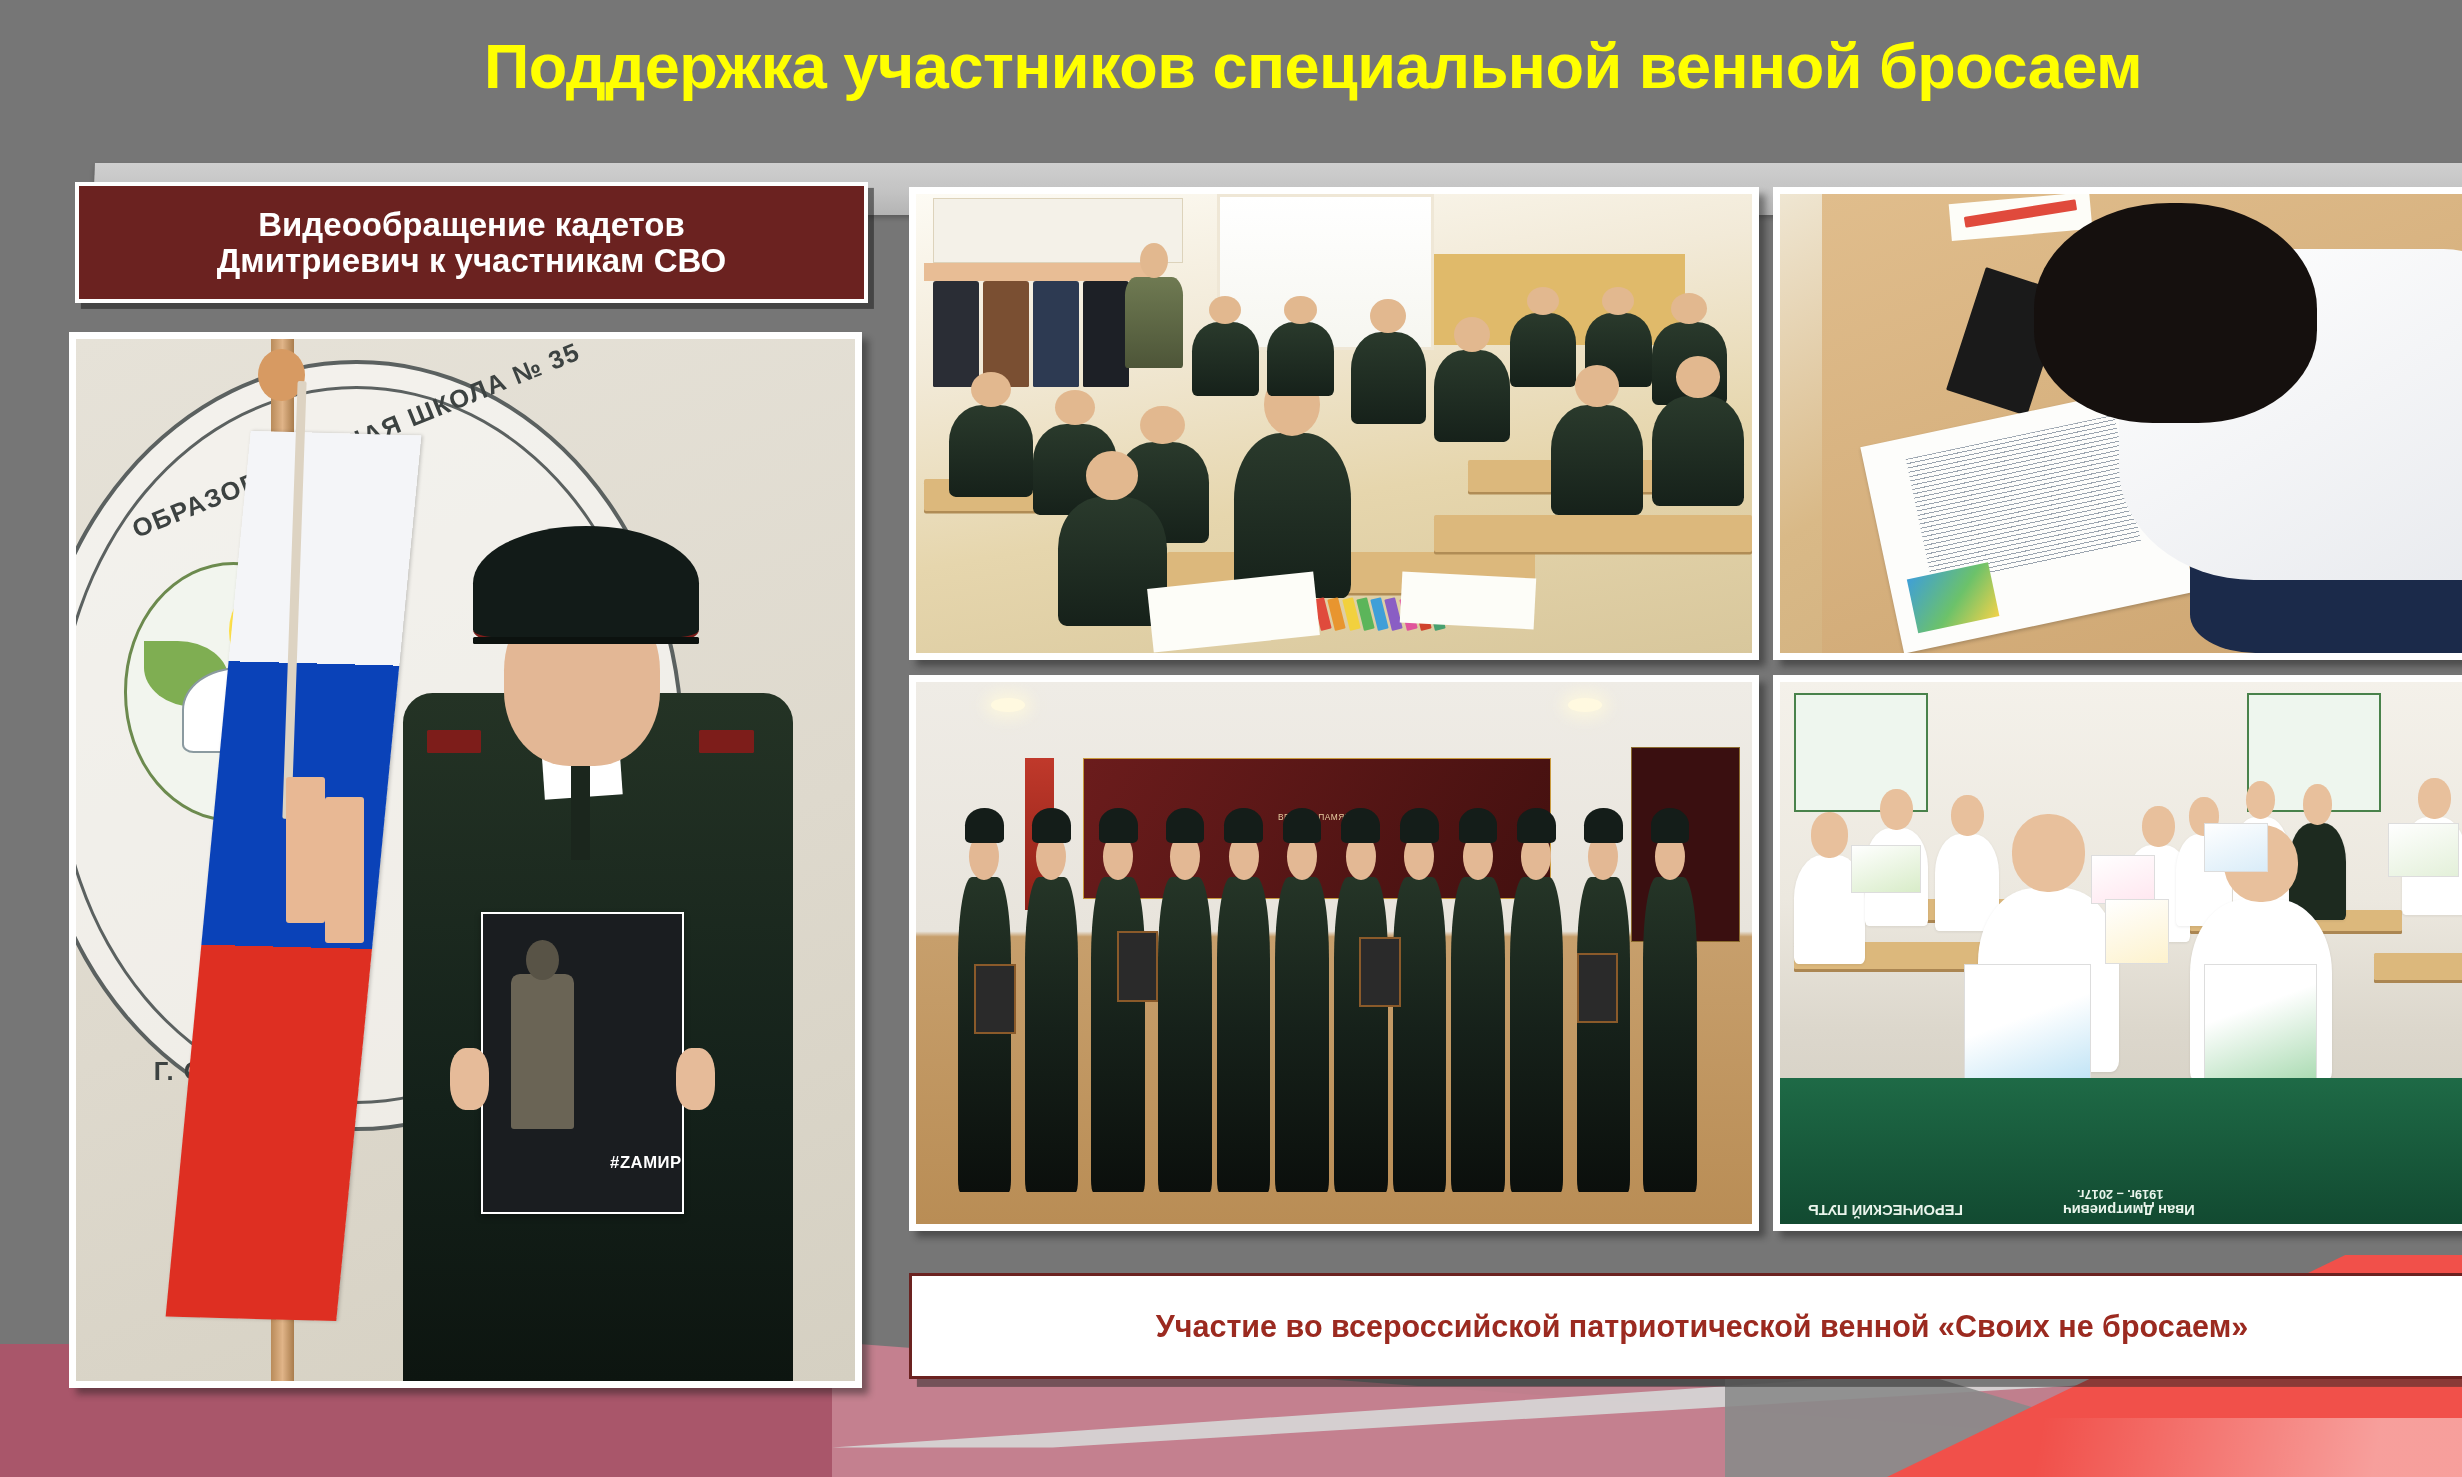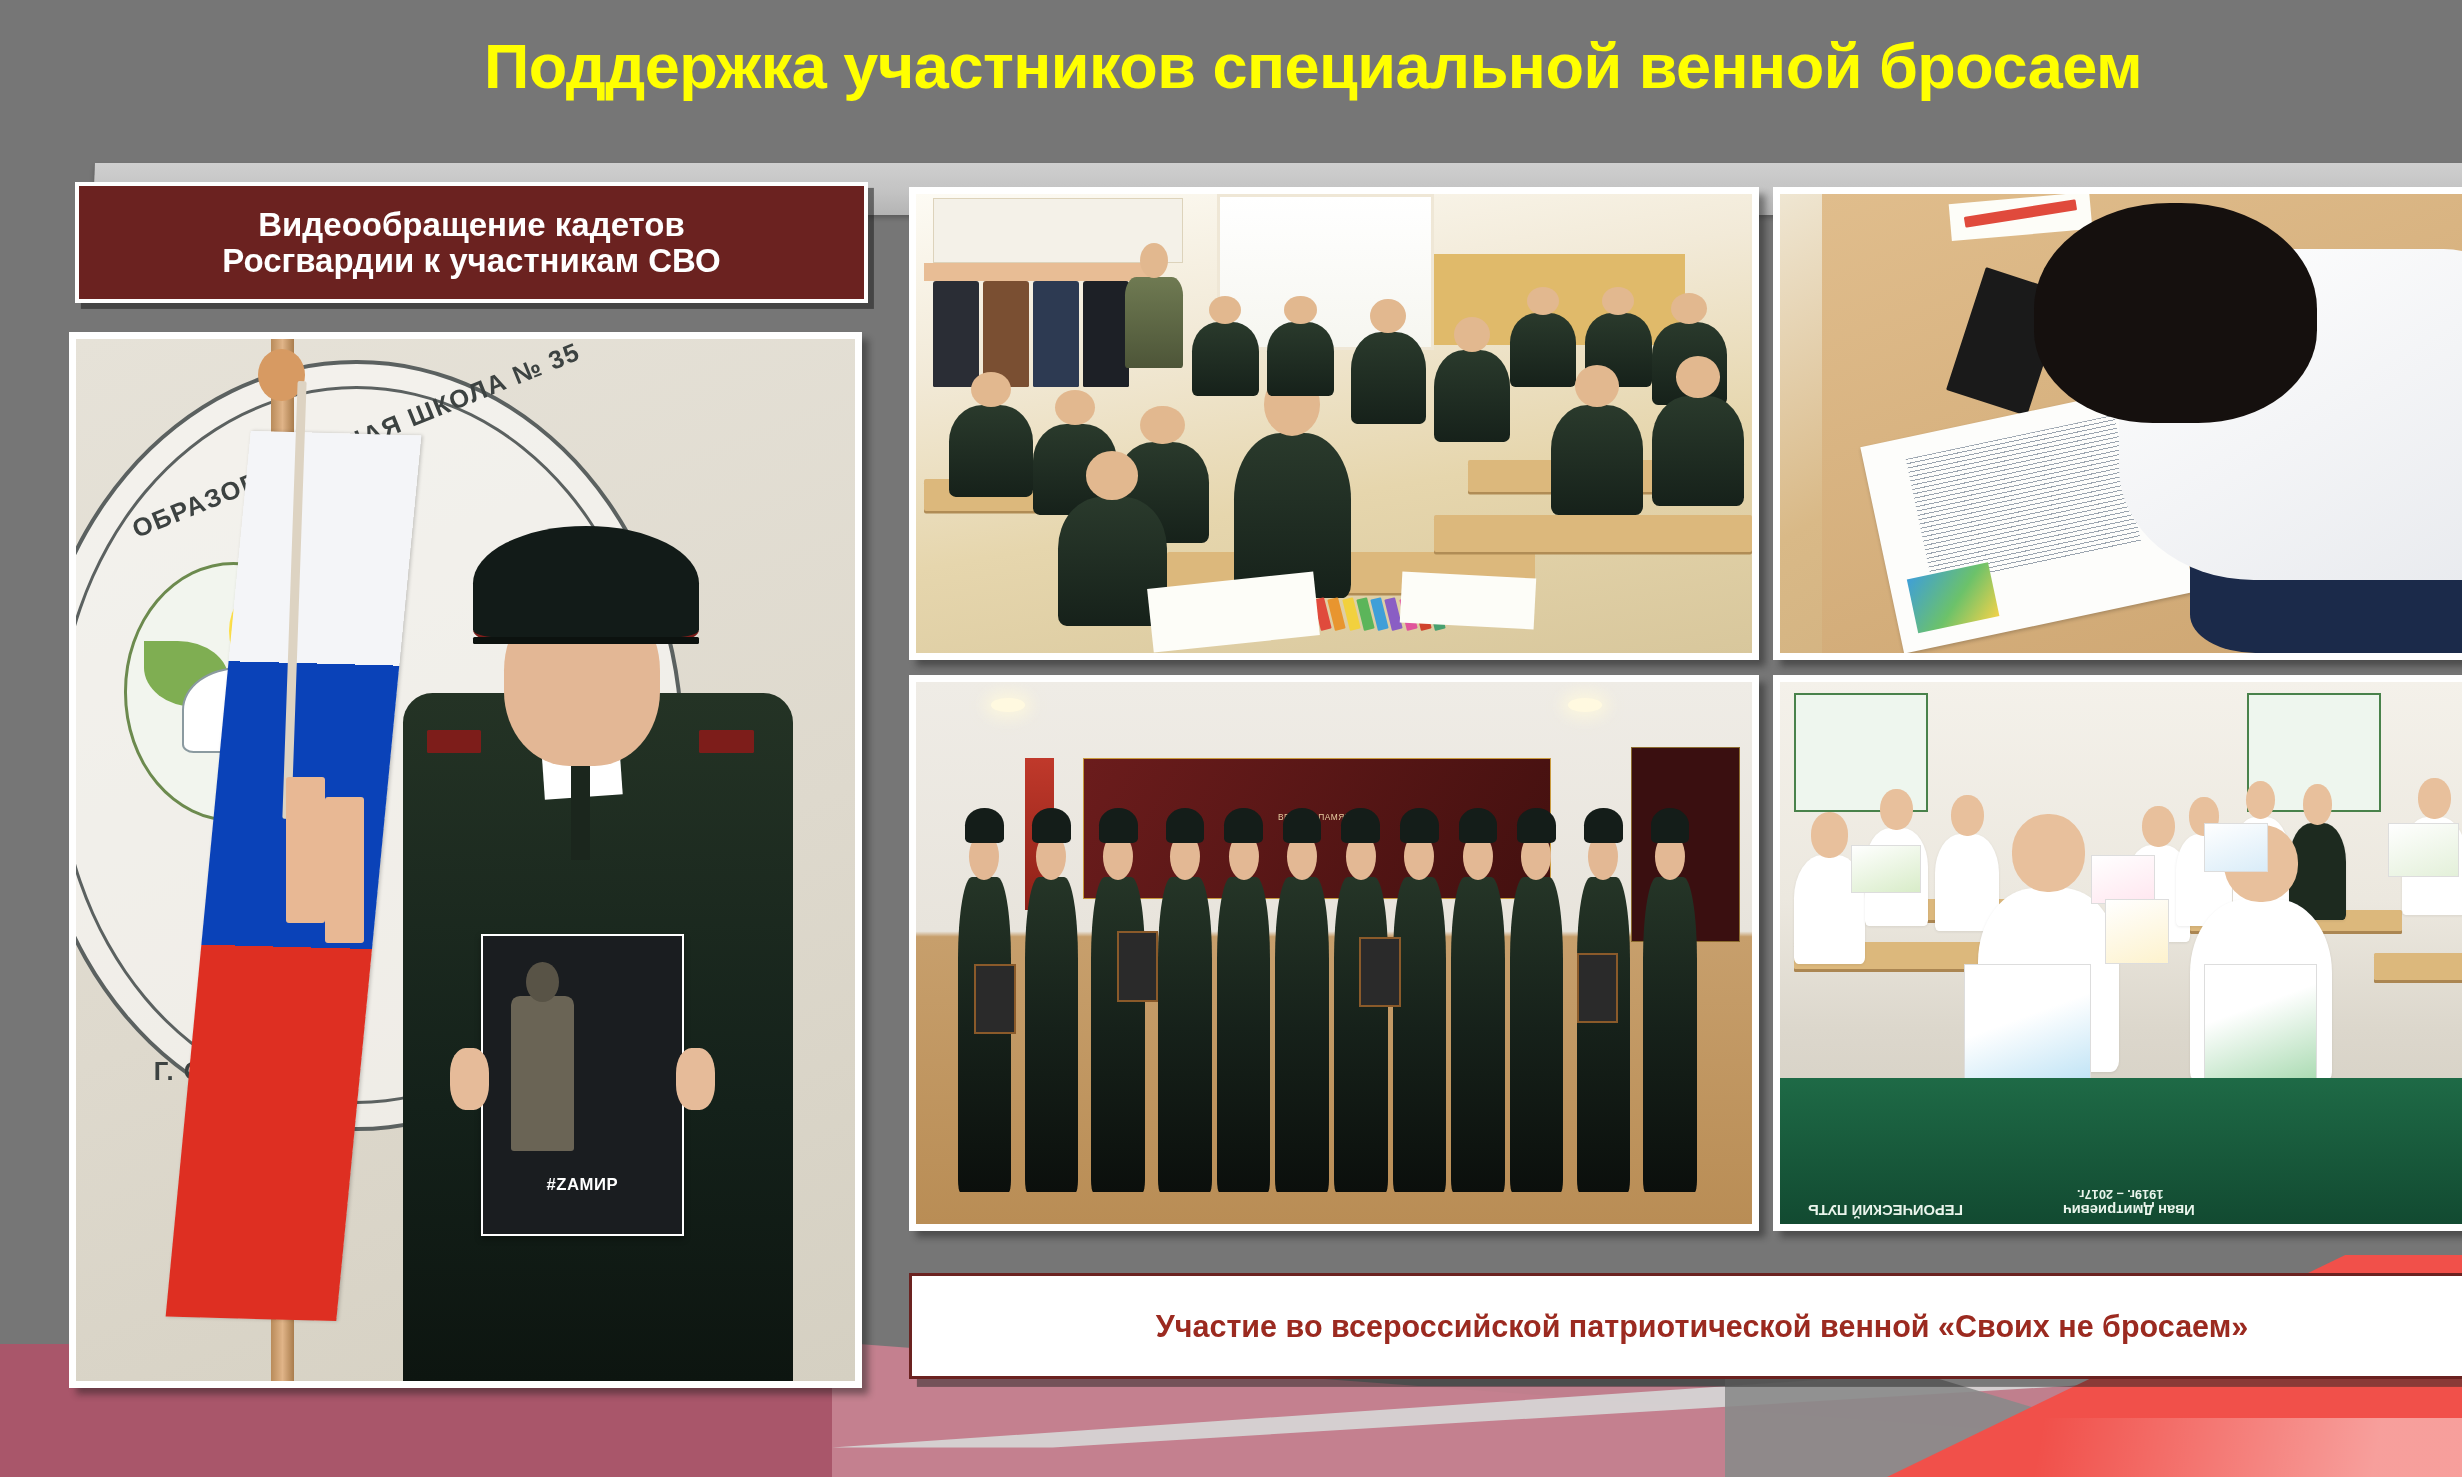--- a/index.html
+++ b/index.html
@@ -158,23 +158,22 @@
   }
   .cadet-cap::after{content:"";position:absolute;left:0;bottom:-6.9px;width:100%;height:6.9px;background:#0c120f;border-radius:1.5px;}
   .cadet-collar{position:absolute;left:60%;top:39%;width:10%;height:5%;background:#fff;transform:rotate(-4deg);}
   .cadet-tie{position:absolute;left:63.5%;top:41%;width:2.5%;height:9%;background:#1b261d;}
   .epaulet{position:absolute;top:37.5%;width:7%;height:2.2%;background:#7d1d1a;border-radius:1.5px;}
   .epaulet.l{left:45%;}
   .epaulet.r{left:80%;}
   .poster{
     position:absolute;left:52%;top:55%;width:26%;height:29%;
     background:#1a1d20;border:2.5px solid #fff;
-    display:flex;align-items:flex-end;justify-content:center;padding-bottom:5%;
+    display:flex;align-items:flex-end;justify-content:flex-end;padding-bottom:5%;
     box-shadow:0 3px 5.9px rgba(0,0,0,.35);
-    margin-top:22px;
   }
   .poster-label{color:#fff;font-size:16.7px;font-weight:bold;letter-spacing:0.5px;}
   .soldier-sil{position:absolute;left:14%;bottom:28%;width:32%;height:52%;background:#6a6455;border-radius:8.9px 8.9px 3px 3px;}
   .soldier-sil::before{content:"";position:absolute;left:24%;top:-22%;width:52%;height:26%;border-radius:50%;background:#585346;}
   .hand{position:absolute;width:5%;height:6%;background:#e6bb99;border-radius:40%;top:68%;}
   .hand.l{left:48%;}
   .hand.r{left:77%;}
 
   
   .cl-bg{position:absolute;inset:0;background:linear-gradient(170deg,#fdfbf4 0%,#f2ead8 30%,#e6d6ad 62%,#d8c79c 100%);}
@@ -246,21 +245,21 @@
     <div class="bg-pale-diag"></div>
   </div>
 
   <div class="title-bar">
     <div class="slide-title">Поддержка участников специальной венной бросаем</div>
   </div>
   <div class="title-band"></div>
 
   <div class="left-banner">
     <div class="left-banner-text">Видеообращение кадетов
-Росгвардии к участникам СВО</div>
+Дмитриевич к участникам СВО</div>
   </div>
 
   <div class="frame frame-left">
     <div class="photo">
       <div class="wall"></div>
       <div class="seal">
         <div class="seal-inner">
           <div class="sun"></div>
           <div class="leaf"></div>
           <div class="dove"></div>

